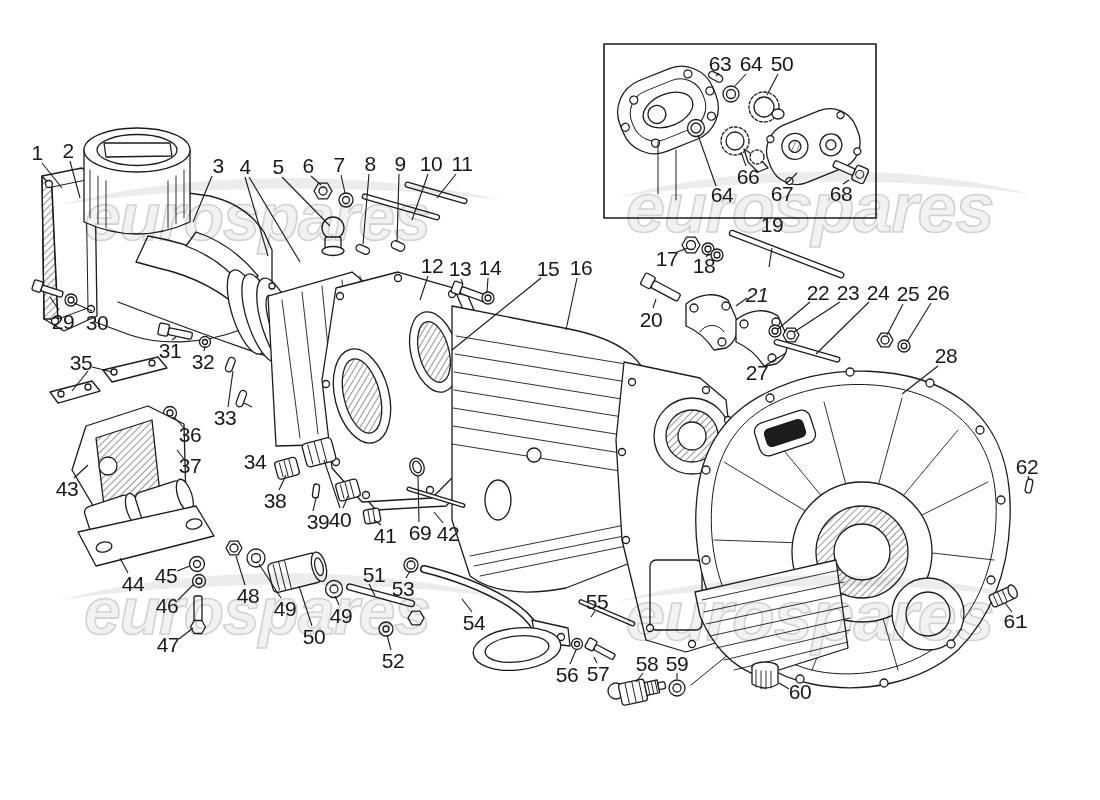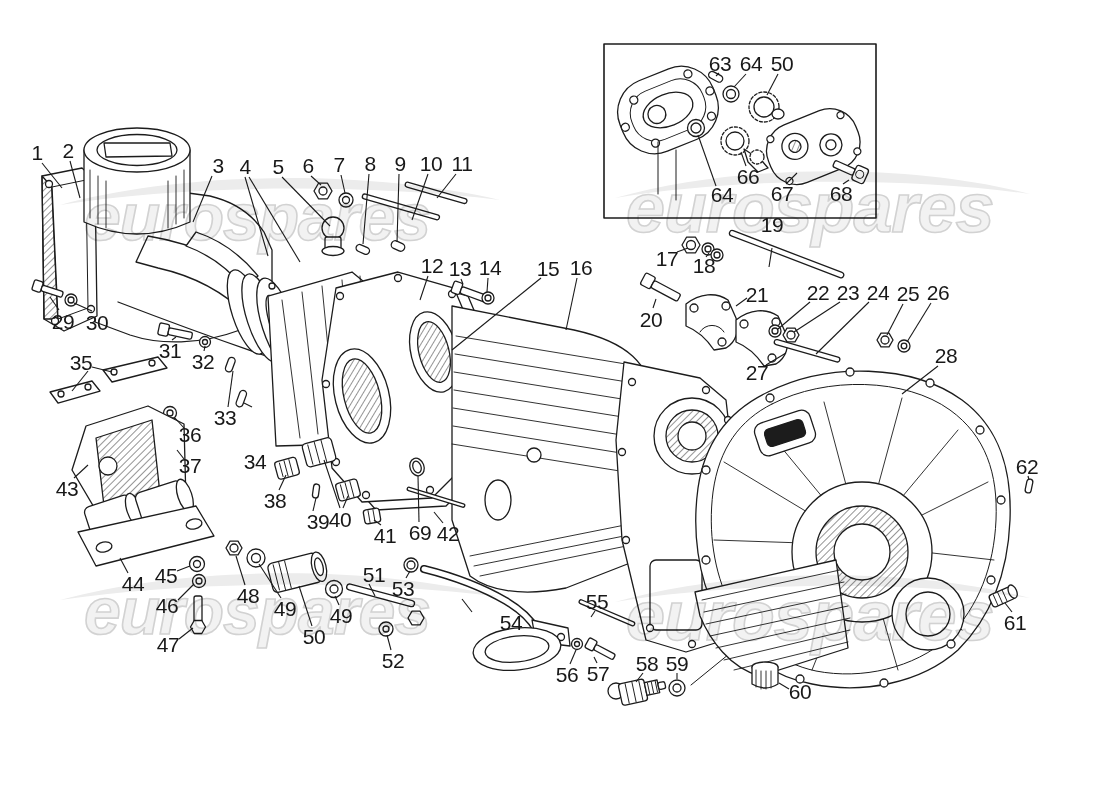--- a/index.html
+++ b/index.html
@@ -475,21 +475,21 @@
       <div class="plabel" style="left: 462px; top: 163px;">11</div>
       <div class="plabel" style="left: 432px; top: 265px;">12</div>
       <div class="plabel" style="left: 460px; top: 268px;">13</div>
       <div class="plabel" style="left: 490px; top: 267px;">14</div>
       <div class="plabel" style="left: 548px; top: 268px;">15</div>
       <div class="plabel" style="left: 581px; top: 267px;">16</div>
       <div class="plabel" style="left: 667px; top: 258px;">17</div>
       <div class="plabel" style="left: 704px; top: 265px;">18</div>
       <div class="plabel" style="left: 772px; top: 224px;">19</div>
       <div class="plabel" style="left: 651px; top: 319px;">20</div>
-      <div class="plabel" style="left: 757px; top: 294px;">21</div>
+      <div class="plabel" style="left: 757px; top: 294px; font-style: italic;">21</div>
       <div class="plabel" style="left: 818px; top: 292px;">22</div>
       <div class="plabel" style="left: 848px; top: 292px;">23</div>
       <div class="plabel" style="left: 878px; top: 292px;">24</div>
       <div class="plabel" style="left: 908px; top: 293px;">25</div>
       <div class="plabel" style="left: 938px; top: 292px;">26</div>
       <div class="plabel" style="left: 757px; top: 372px;">27</div>
       <div class="plabel" style="left: 946px; top: 355px;">28</div>
       <div class="plabel" style="left: 63px; top: 321px;">29</div>
       <div class="plabel" style="left: 97px; top: 322px;">30</div>
       <div class="plabel" style="left: 170px; top: 350px;">31</div>
@@ -510,28 +510,28 @@
       <div class="plabel" style="left: 166px; top: 575px;">45</div>
       <div class="plabel" style="left: 167px; top: 605px;">46</div>
       <div class="plabel" style="left: 168px; top: 644px;">47</div>
       <div class="plabel" style="left: 248px; top: 595px;">48</div>
       <div class="plabel" style="left: 285px; top: 608px;">49</div>
       <div class="plabel" style="left: 314px; top: 636px;">50</div>
       <div class="plabel" style="left: 341px; top: 615px;">49</div>
       <div class="plabel" style="left: 374px; top: 574px;">51</div>
       <div class="plabel" style="left: 393px; top: 660px;">52</div>
       <div class="plabel" style="left: 403px; top: 588px;">53</div>
-      <div class="plabel" style="left: 474px; top: 622px; margin-left: 37px;">54</div>
+      <div class="plabel" style="left: 474px; top: 622px;">54</div>
       <div class="plabel" style="left: 597px; top: 601px;">55</div>
       <div class="plabel" style="left: 567px; top: 674px;">56</div>
       <div class="plabel" style="left: 598px; top: 673px;">57</div>
       <div class="plabel" style="left: 647px; top: 663px;">58</div>
       <div class="plabel" style="left: 677px; top: 663px;">59</div>
       <div class="plabel" style="left: 800px; top: 691px;">60</div>
-      <div class="plabel" style="left: 1015px; top: 622px;">61</div>
+      <div class="plabel" style="left: 1015px; top: 622px; font-family: Liberation Mono, monospace;">61</div>
       <div class="plabel" style="left: 1027px; top: 466px;">62</div>
       <div class="plabel" style="left: 720px; top: 63px;">63</div>
       <div class="plabel" style="left: 751px; top: 63px;">64</div>
       <div class="plabel" style="left: 782px; top: 63px;">50</div>
       <div class="plabel" style="left: 722px; top: 194px;">64</div>
       <div class="plabel" style="left: 748px; top: 176px;">66</div>
       <div class="plabel" style="left: 782px; top: 193px;">67</div>
       <div class="plabel" style="left: 841px; top: 193px;">68</div>
     </div>
 </div>

